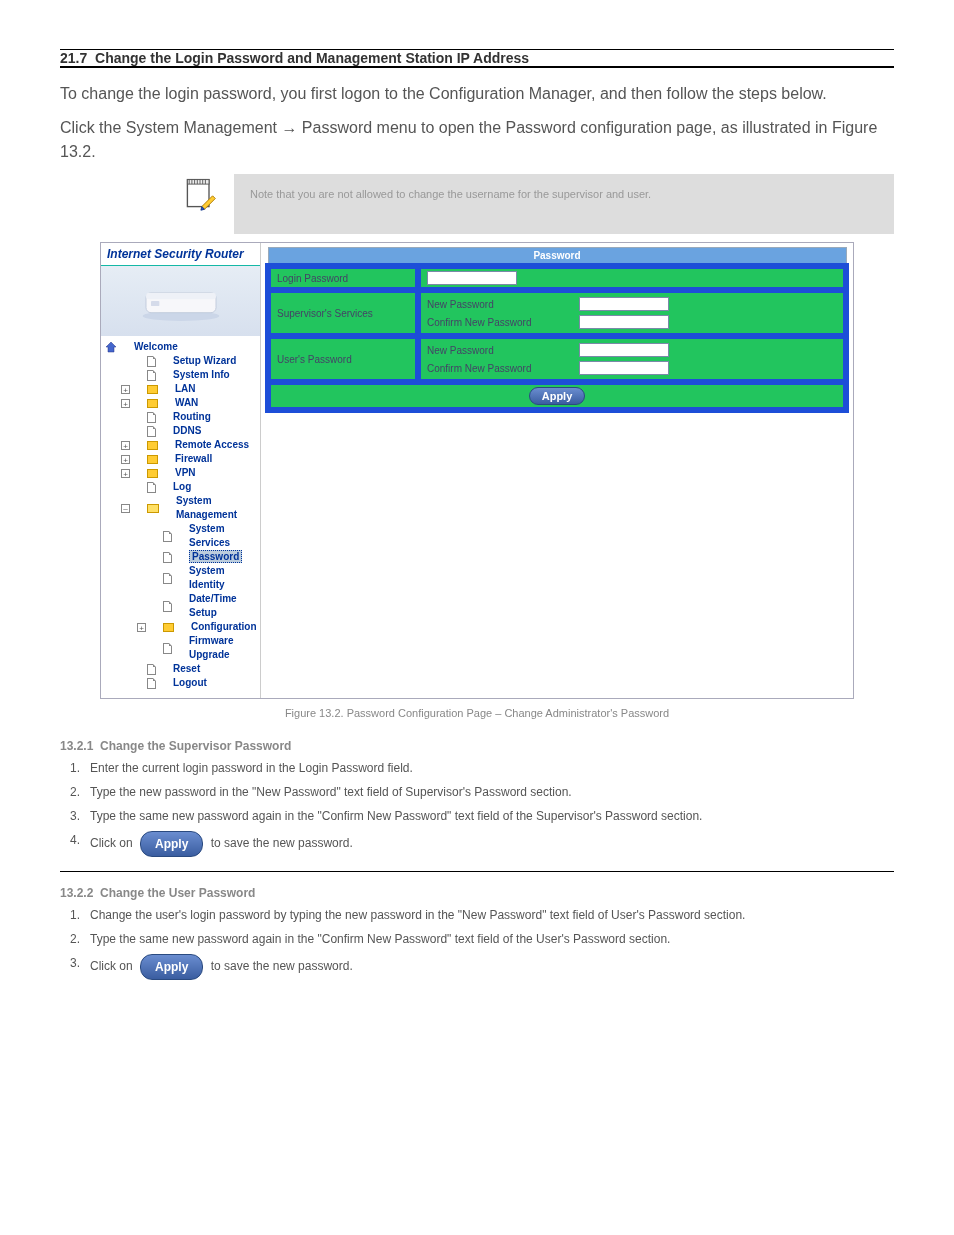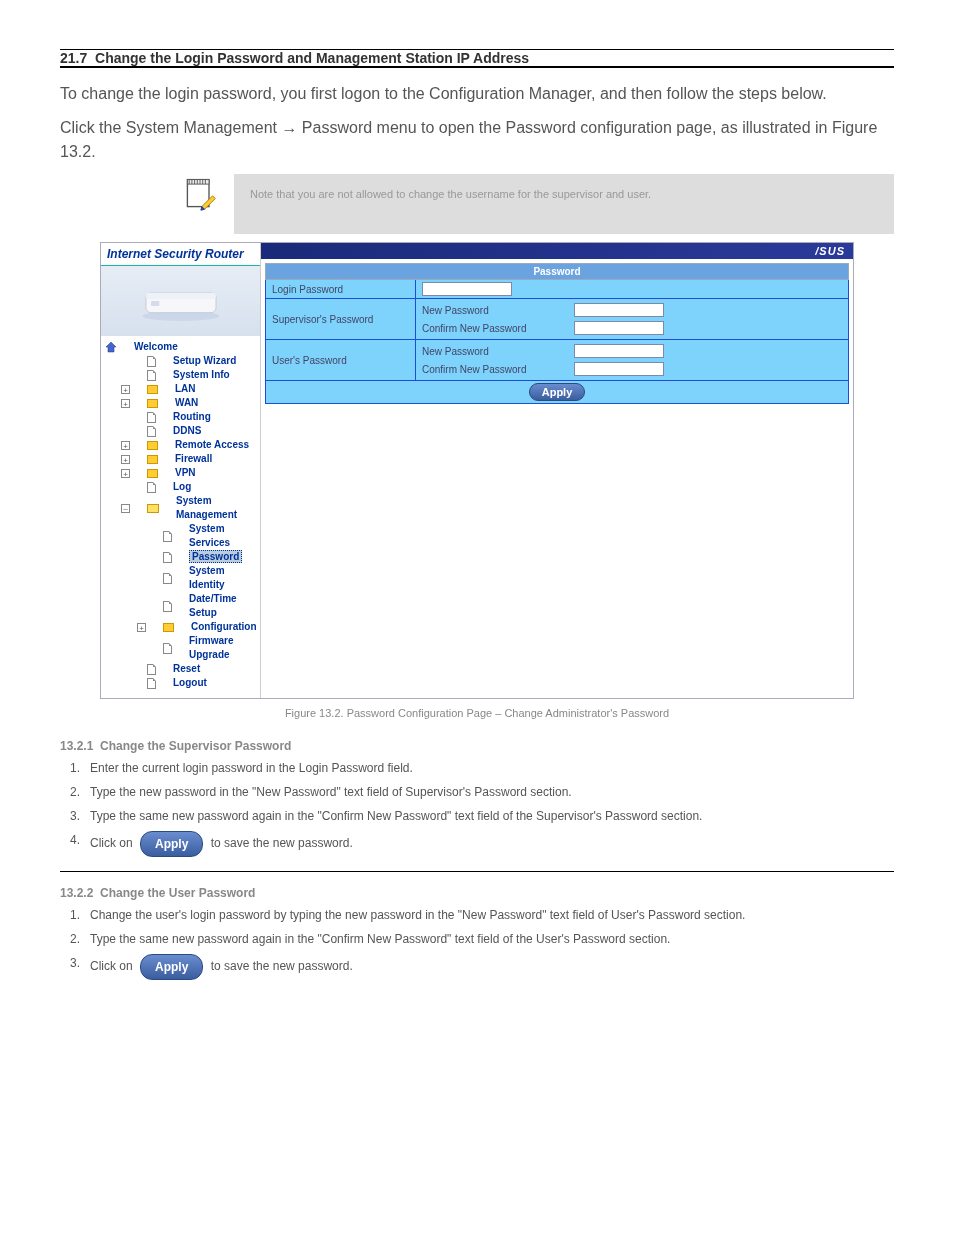--- a/index.html
+++ b/index.html
@@ -152,23 +152,23 @@
   }
   .cfg-table th {
     background: #6aa3e0;
     color: #fff;
     padding: 2px;
     text-align: center;
     border: 1px solid #9ab;
     font-weight: bold;
   }
   .cfg-table td {
-    border: 1px solid #1d4ed8;
+    border: 6px solid #1d4ed8;
     padding: 2px 6px;
-    background: #7dd3fc;
+    background: #22c55e;
     color: #446;
     vertical-align: middle;
   }
   .cfg-table input[type="password"],
   .cfg-table input[type="text"] {
     width: 90px;
     height: 14px;
     border: 1px solid #7a8aa8;
     background: #fff;
   }
@@ -354,35 +354,32 @@
           <a>Reset</a>
         </div>
       <div class="tree-item lvl1 file">
           <span class="ticon dot"></span>
           <span class="ticon page"></span>
           <a>Logout</a>
         </div>
     </div>
   </div>
   <div class="router-main">
-    <div class="router-topbar">
-      <span class="asus-logo">/SUS</span>
-    </div>
     <div class="router-content">
       <table class="cfg-table">
         <tbody>
             <tr>
               <th colspan="2">Password</th>
             </tr>
         <tr>
           <td style="width:150px;">Login Password</td>
           <td><input type="password" style=""></td>
         </tr>
         <tr>
-          <td>Supervisor's Password</td>
+          <td>Supervisor's Services</td>
           <td>
             <div class="cfg-right">
                   <span class="lbl">New Password</span>
                   <input type="password" style="">
                 </div>
             <div class="cfg-right">
                   <span class="lbl">Confirm New Password</span>
                   <input type="password" style="">
                 </div>
           </td>

